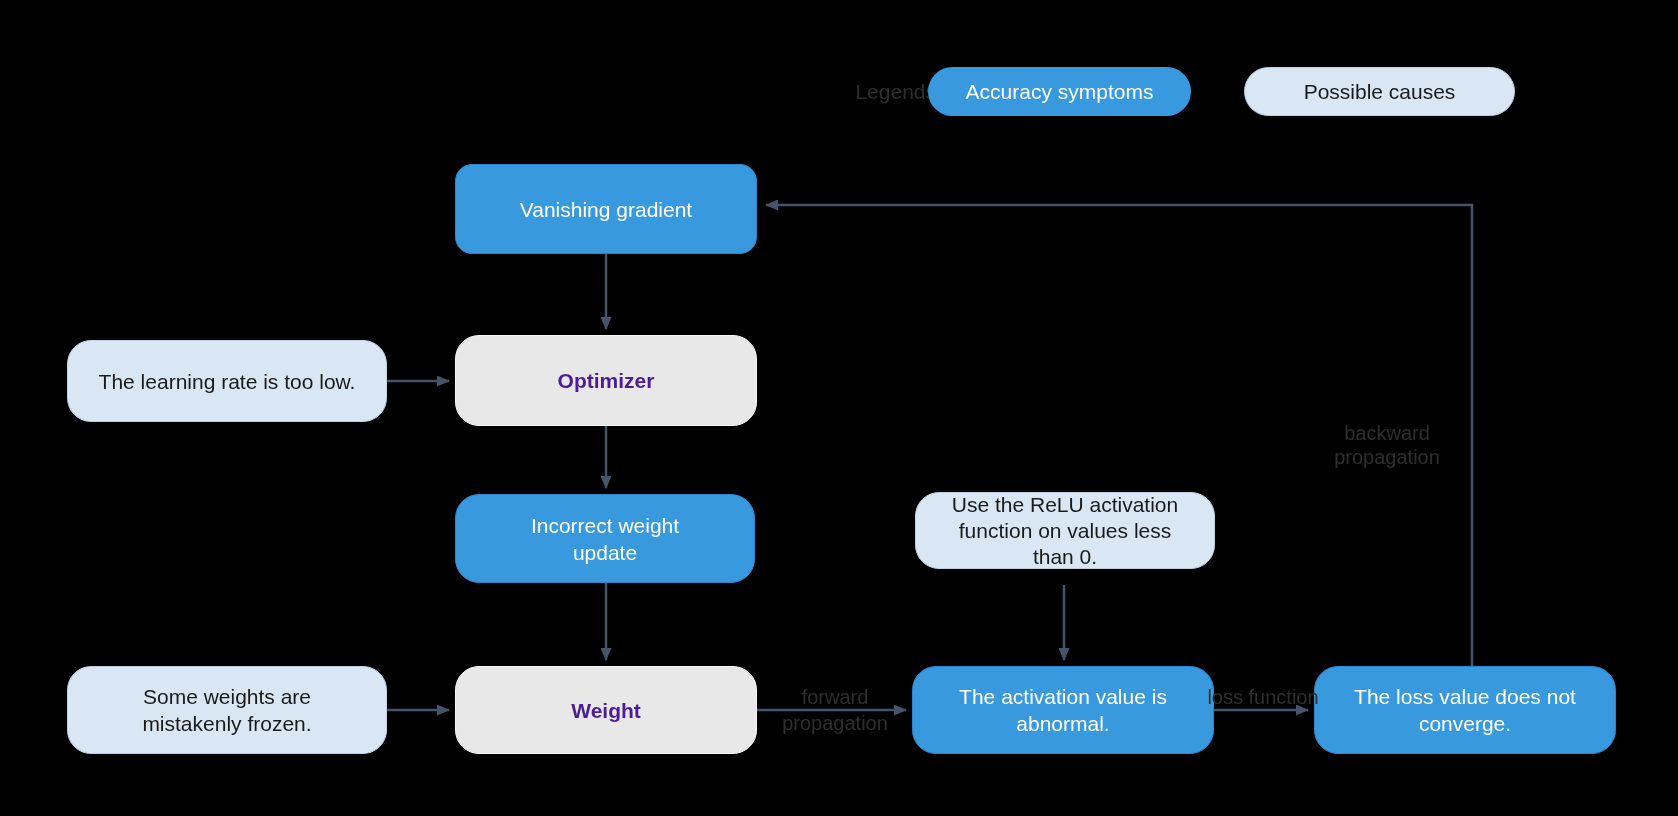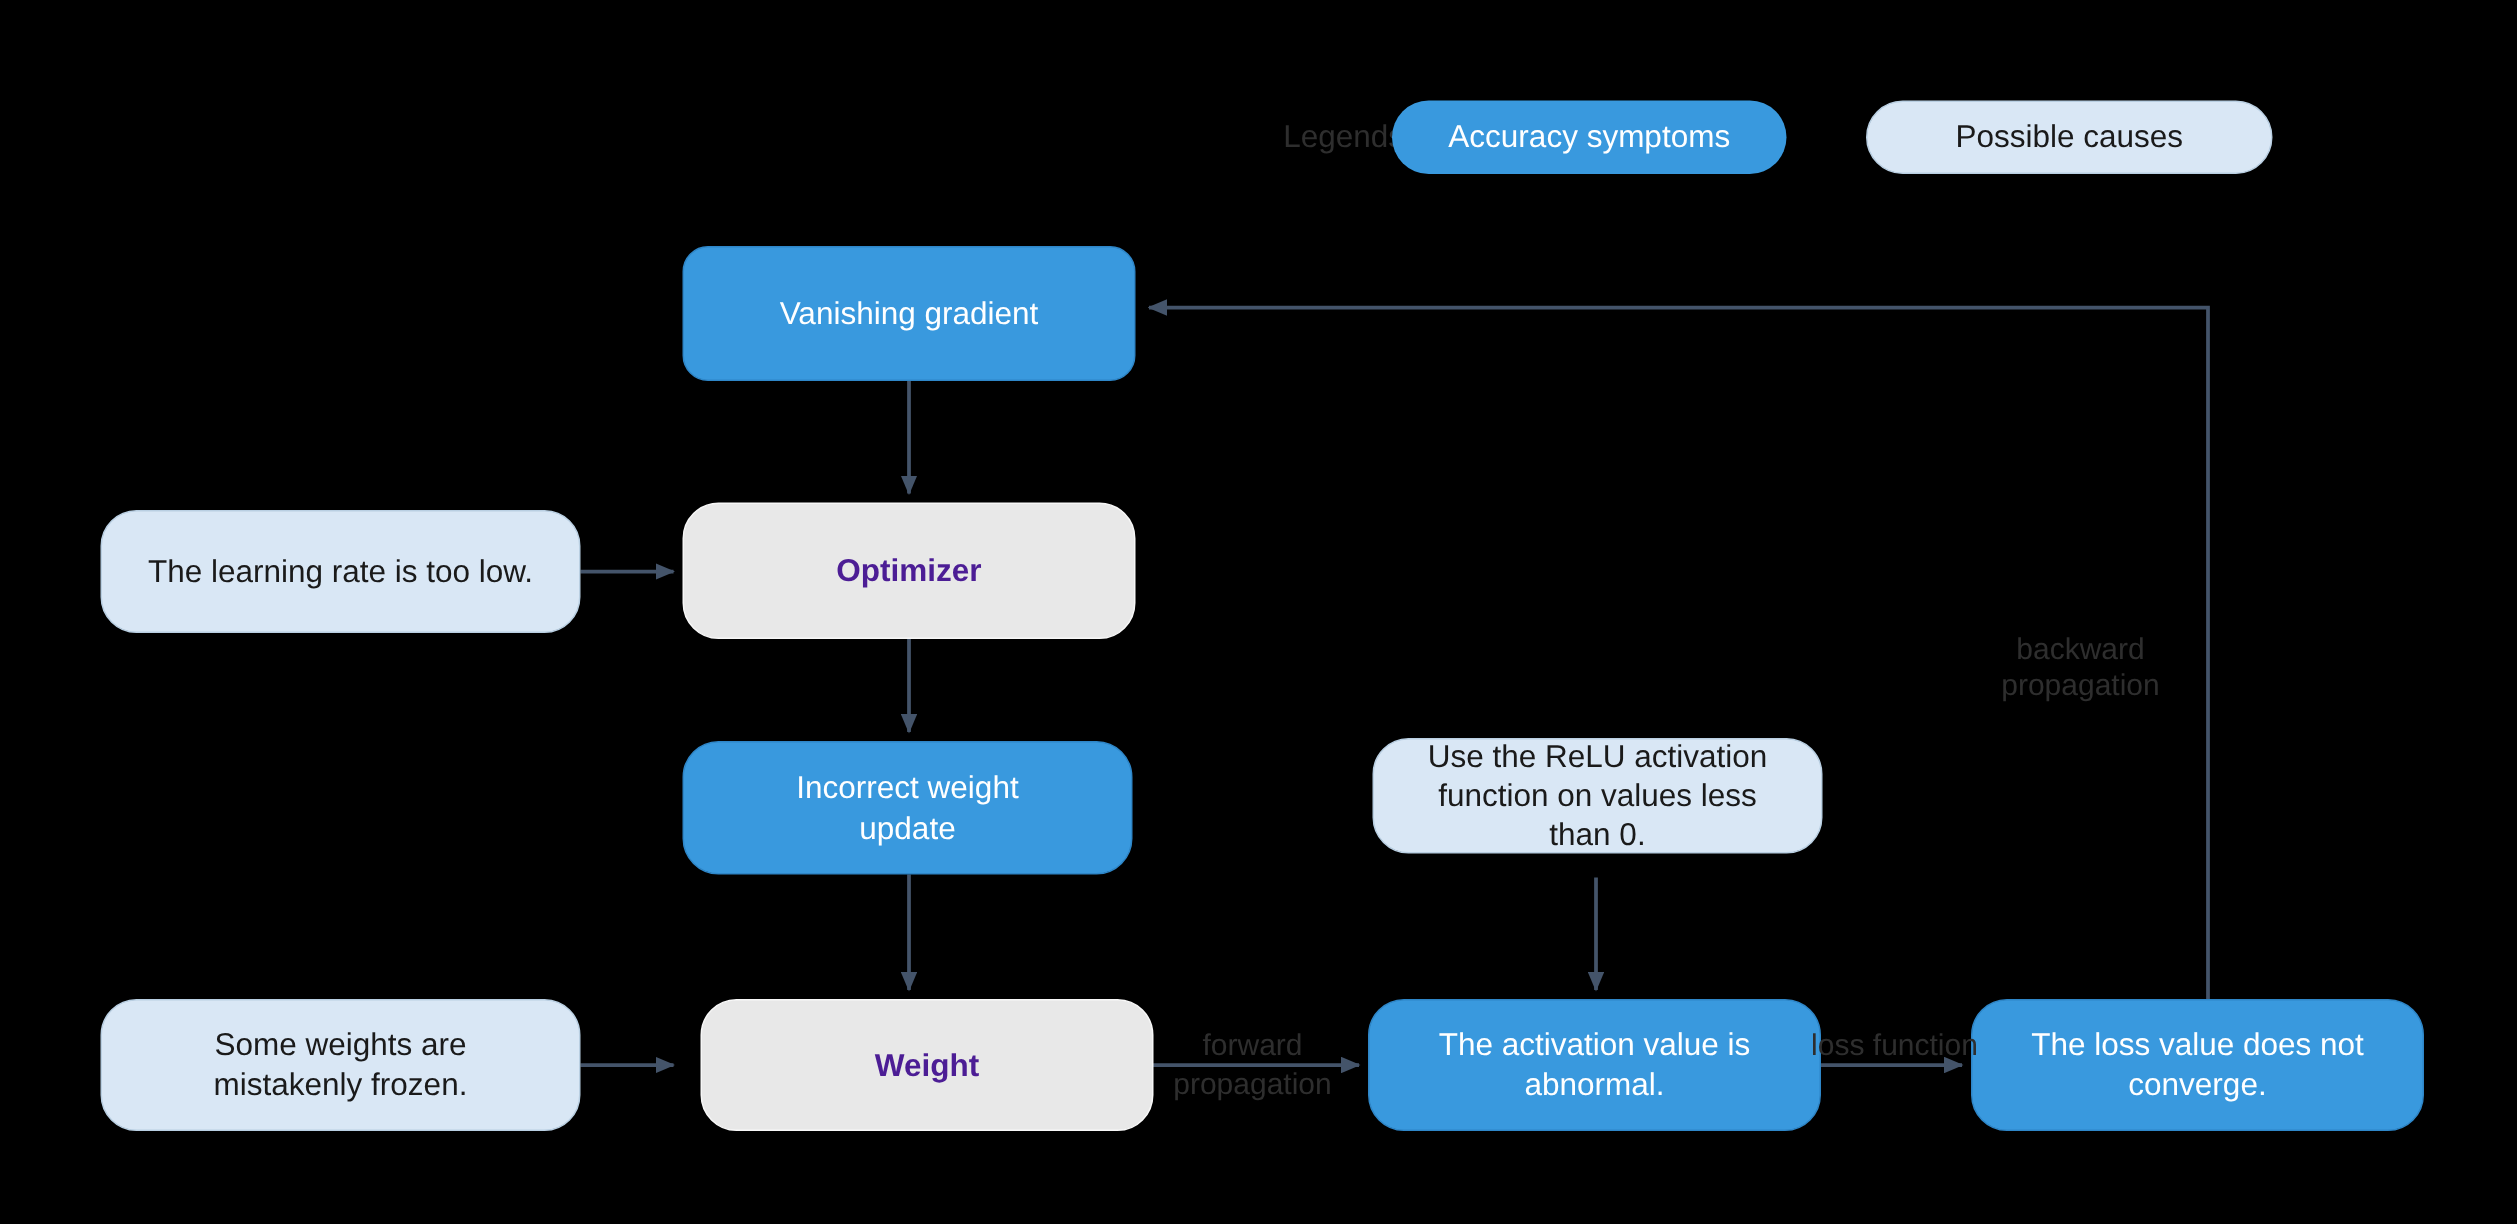--- a/index.html
+++ b/index.html
@@ -120,21 +120,21 @@
   </div>
 
   <div class="node cause" style="left:915px;top:492px;width:300px;height:77px;line-height:26px;">
     <span class="inner" style="max-width:245px;">Use the ReLU activation function on values less than 0.</span>
   </div>
 
   <div class="node cause" style="left:67px;top:666px;width:320px;height:88px;">
     <span class="inner" style="max-width:215px;">Some weights are mistakenly frozen.</span>
   </div>
 
-  <div class="node neutral" style="left:455px;top:666px;width:302px;height:88px;margin-left:12px;">
+  <div class="node neutral" style="left:455px;top:666px;width:302px;height:88px;">
     <span class="inner" style="max-width:240px;">Weight</span>
   </div>
 
   <div class="node symptom" style="left:912px;top:666px;width:302px;height:88px;">
     <span class="inner" style="max-width:235px;">The activation value is abnormal.</span>
   </div>
 
   <div class="node symptom" style="left:1314px;top:666px;width:302px;height:88px;">
     <span class="inner" style="max-width:245px;">The loss value does not converge.</span>
   </div>

